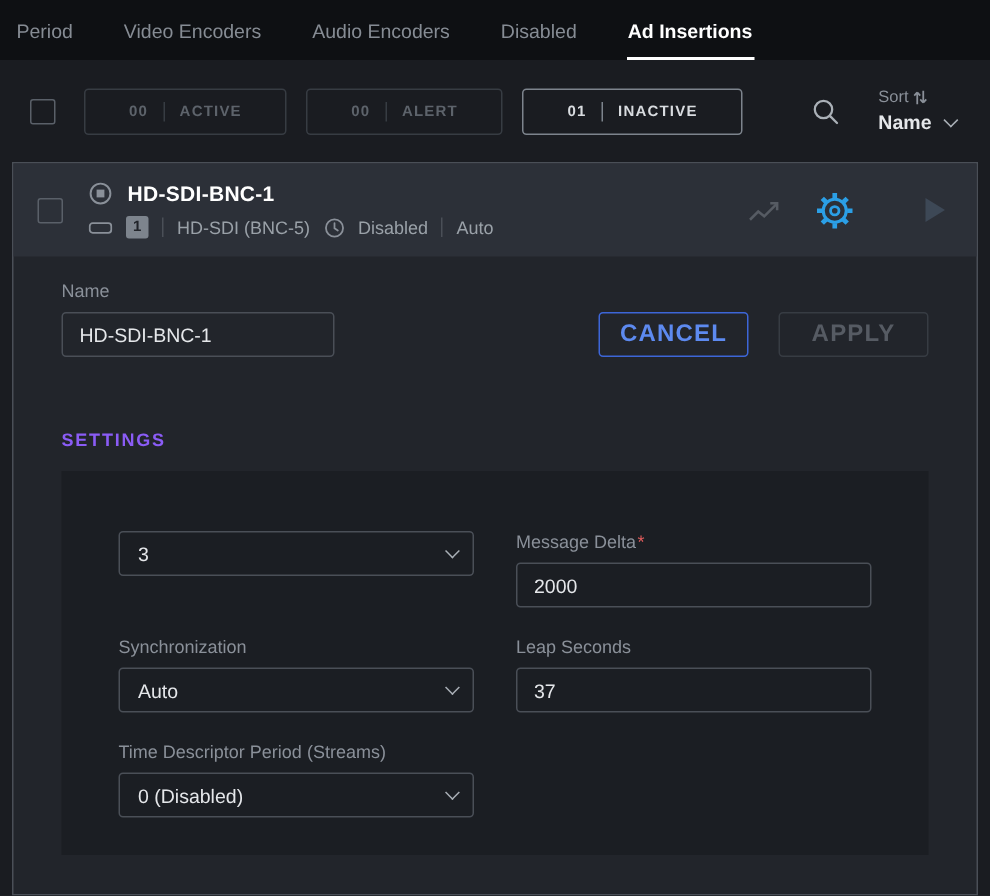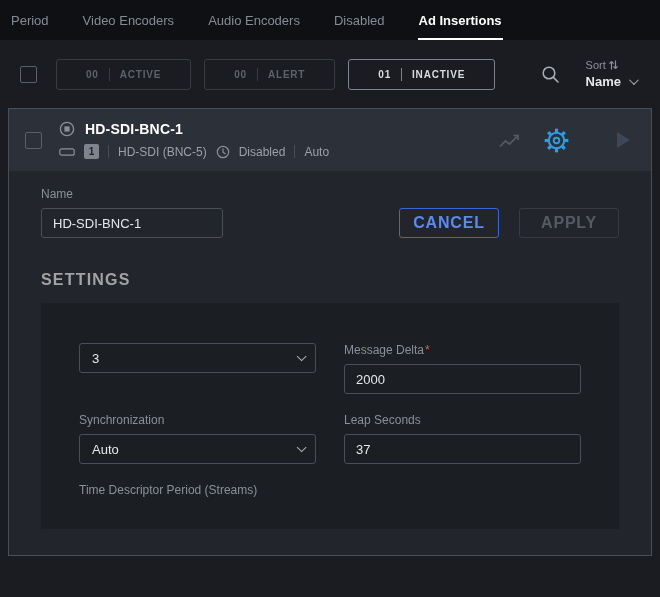--- a/index.html
+++ b/index.html
@@ -90,21 +90,21 @@
   .btn-row { display:flex; gap:20px; }
   .btn {
     width:100px; height:30px; border-radius:3px; background:transparent;
     font-size:16px; font-weight:700; letter-spacing:0.8px; cursor:pointer;
     font-family:"Liberation Sans","DejaVu Sans",sans-serif;
   }
   .btn-cancel { border:1px solid #3d66d8; color:#5d8af0; }
   .btn-apply { border:1px solid #373c43; color:#565b63; }
 
   .settings-heading {
-    margin-top:33px; font-size:16px; font-weight:700; letter-spacing:1.2px; color:#a3a3a3;
+    margin-top:48px; font-size:12px; font-weight:700; letter-spacing:1.2px; color:#8b5cf6;
   }
   .settings-panel {
     margin-top:14px; background:#1b1e23; padding:40px 38px 25px;
   }
   .form-grid {
     display:grid; grid-template-columns:237px 237px; column-gap:28px; row-gap:19px;
   }
   .form-field .field-label { margin-bottom:7px; }
   .req { color:#e05c5c; margin-left:1px; }
   .select-box {
@@ -274,20 +274,24 @@
             </div>
           </div>
 
           <div class="form-field">
             <label class="field-label">Leap Seconds</label>
             <input class="text-input" type="text" value="37" style="">
           </div>
 
           <div class="form-field">
             <label class="field-label">Time Descriptor Period (Streams)</label>
+            <div class="select-box">
+              <span>0 (Disabled)</span>
+              <span class="chev"></span>
+            </div>
           </div>
 
           <div class="form-field"></div>
         </div>
       </div>
 
     </div>
   </div>
 
 </div>

